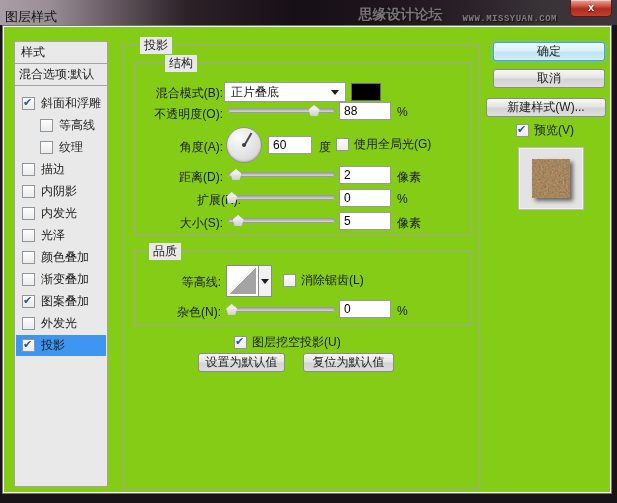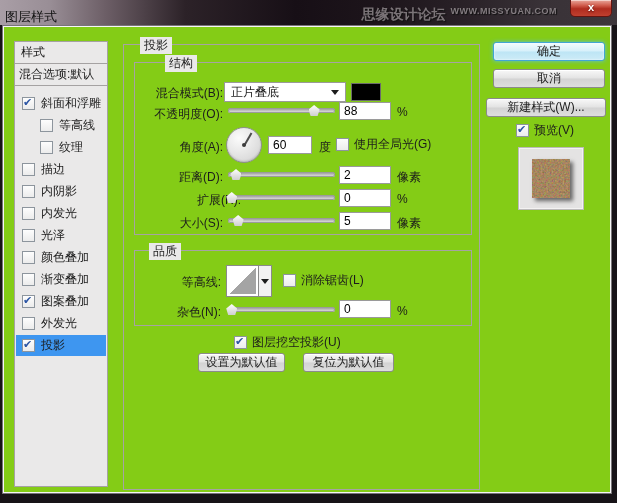--- a/index.html
+++ b/index.html
@@ -10,21 +10,21 @@
     font-family:"Liberation Sans","DejaVu Sans",sans-serif;
     font-size:12px; color:#1c1c1c;
     -webkit-font-smoothing:antialiased;
   }
   
   .titlebar {
     position:absolute; left:0; top:0; width:617px; height:25px;
     background:linear-gradient(90deg,#a99ea6 0%,#998e96 8%,#6d5f67 17%,#2c2228 30%,#170f16 48%,#1d151b 62%,#2a2228 76%,#393237 88%,#3d363b 100%);
   }
   .win-title { position:absolute; left:5px; top:8px; font-size:13px; color:#111; }
-  .watermark { position:absolute; right:60px; top:6px; display:flex; align-items:flex-start; gap:5px; }
+  .watermark { position:absolute; right:60px; top:6px; display:flex; align-items:flex-end; gap:20px;font-family:Liberation Mono, monospace; }
   .wm-main { font-size:14px; font-weight:bold; color:#7b7478; text-shadow:1px 1px 1px #111; }
   .wm-sub  { font-size:9px;  font-weight:bold; color:#837c80; text-shadow:1px 1px 1px #111; letter-spacing:.5px;}
   .close-btn {
     position:absolute; right:5px; top:0; width:42px; height:17px;
     background:linear-gradient(#e9a79b 0%,#cf5a4b 35%,#b02c1f 55%,#c0402f 100%);
     border:1px solid #641410; border-top:none; border-radius:0 0 5px 5px;
     color:#fff; font-weight:bold; font-size:11px; text-align:center; line-height:15px;
     text-shadow:0 1px 2px #5c100c; box-shadow:inset 0 1px 0 rgba(255,255,255,.5);
     cursor:pointer;
   }

